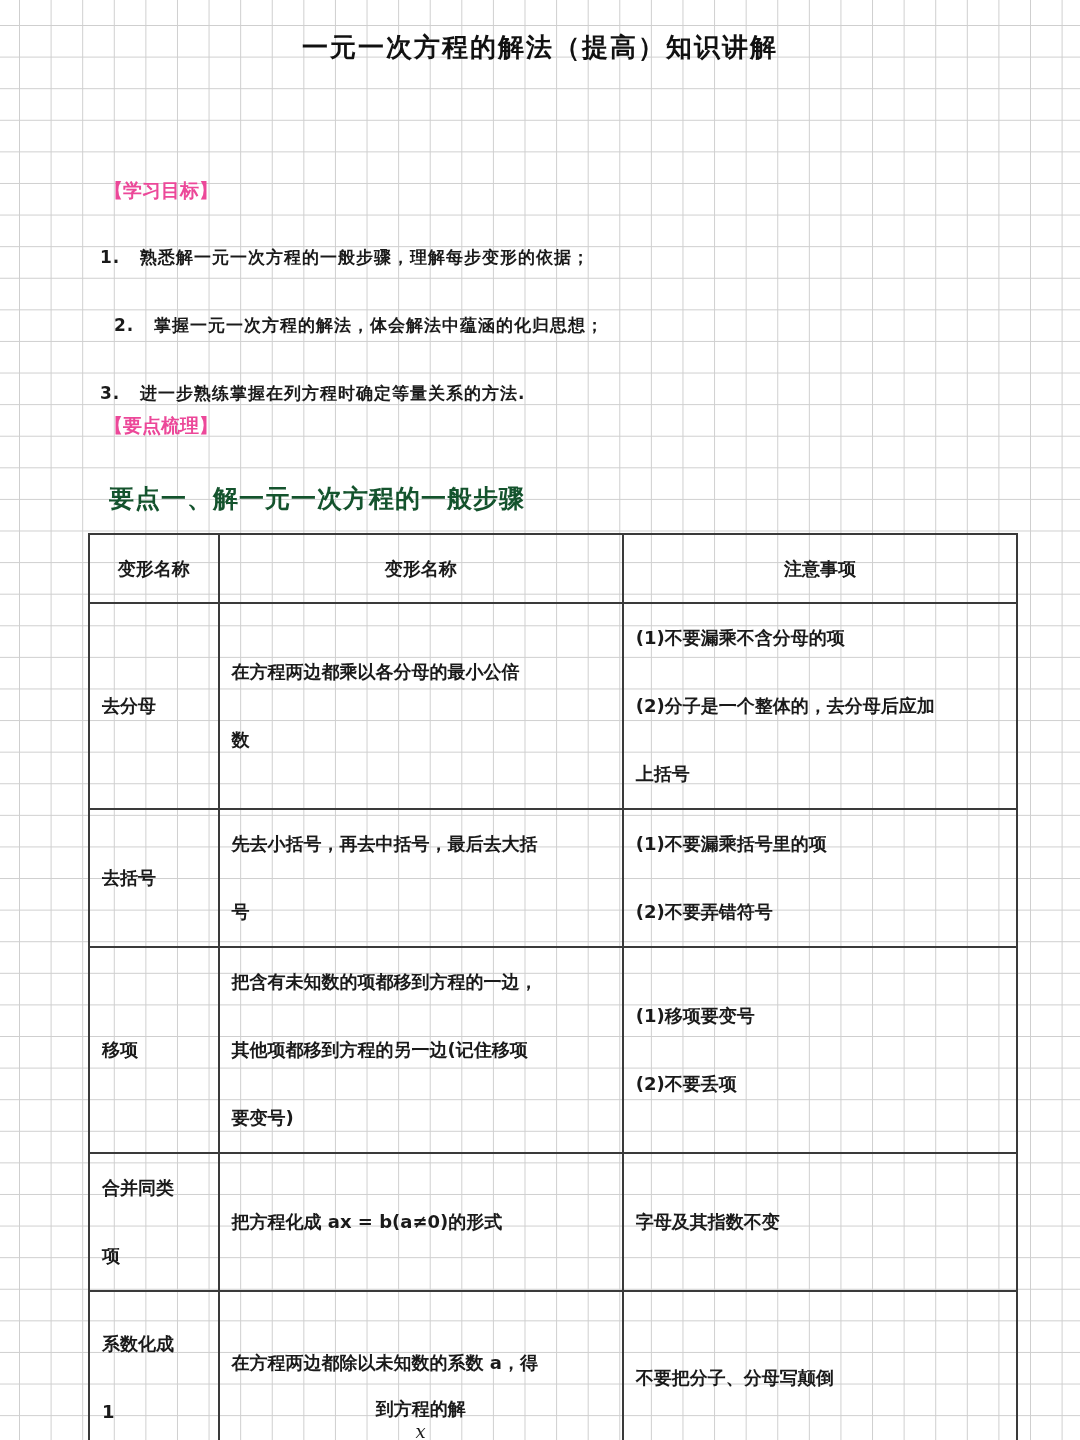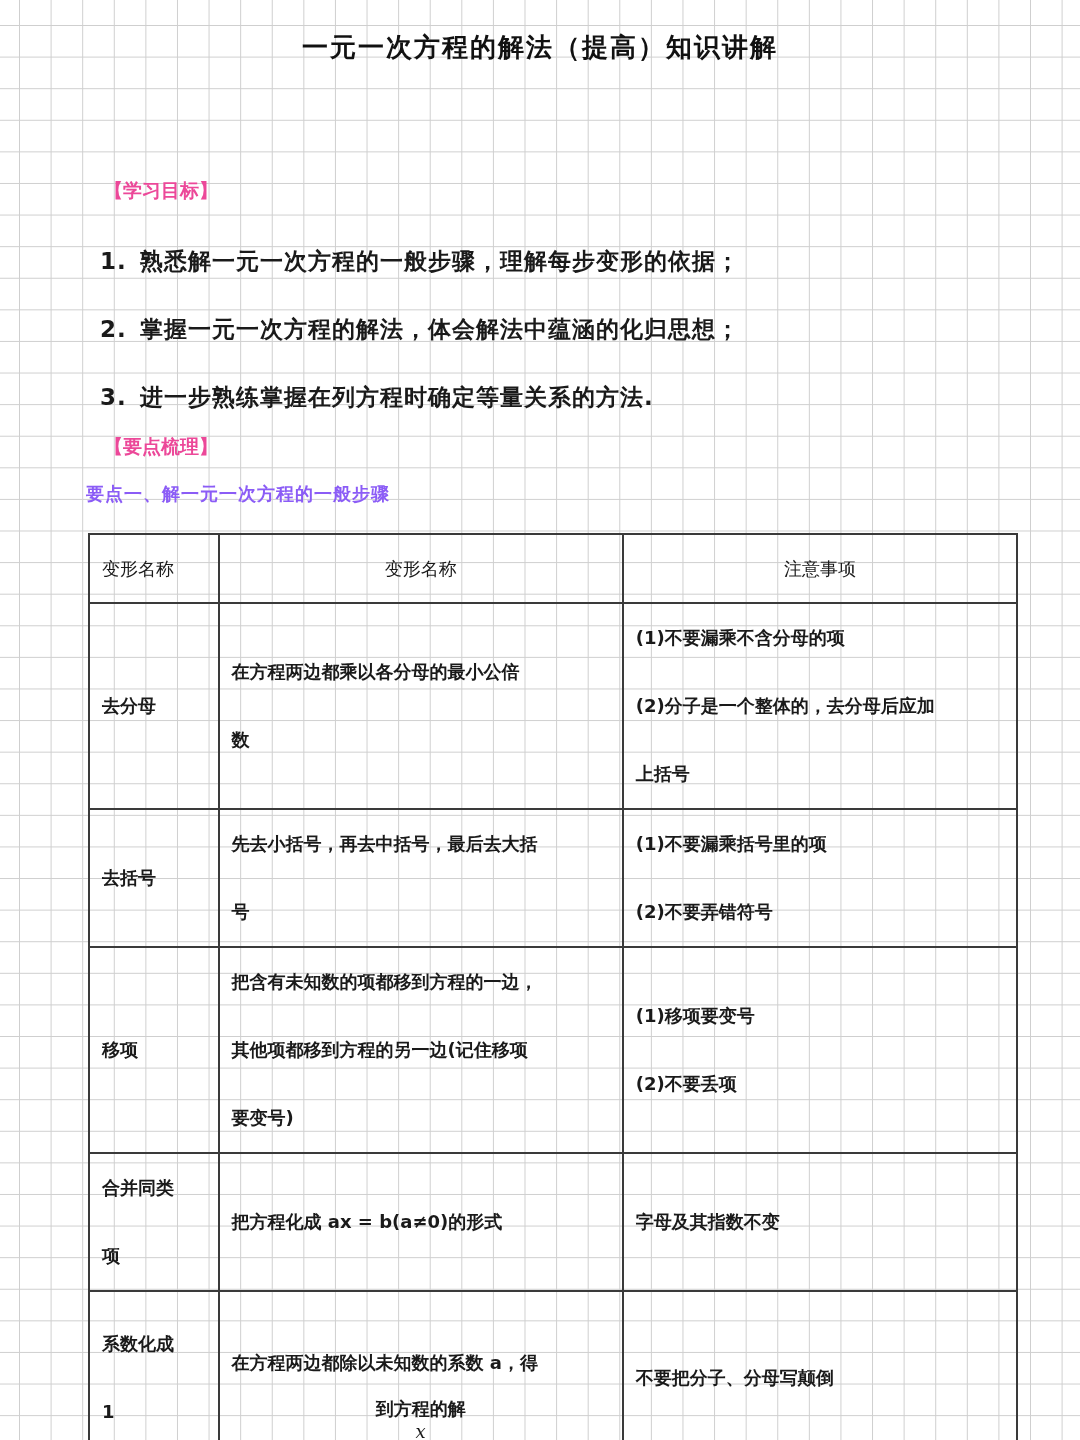--- a/index.html
+++ b/index.html
@@ -15,36 +15,36 @@
     color: #1a1a1a;
   }
   .title {
     position: absolute; top: 30px; left: 0; width: 1080px; text-align: center;
     font-size: 26px; font-weight: bold; letter-spacing: 2px; color: #111;
   }
   .section-tag {
     position: absolute; left: 104px; font-size: 19px; font-weight: bold; color: #ec4899;
   }
   .goal {
-    position: absolute; left: 100px; font-size: 23px; font-weight: bold; color: #1a1a1a; letter-spacing: 1px;
+    position: absolute; left: 100px; font-size: 17px; font-weight: bold; color: #1a1a1a; letter-spacing: 1px;
   }
   .goal .num { display: inline-block; width: 40px; }
   .point-title {
-    position: absolute; left: 86px; top: 482px; font-size: 18px; font-weight: bold; color: #8b5cf6; letter-spacing: 1px;
+    position: absolute; left: 109px; top: 482px; font-size: 25px; font-weight: bold; color: #14532d; letter-spacing: 1px;
   }
   table.steps {
     position: absolute; left: 88px; top: 533px; width: 930px;
     border-collapse: collapse; background: transparent;
   }
   table.steps td, table.steps th {
     border: 2px solid #3a3a3a;
     font-size: 18px; font-weight: bold; color: #1a1a1a;
     vertical-align: middle; padding: 0 12px;
   }
-  table.steps th { height: 67px; font-weight: normal; }
+  table.steps th { height: 67px; text-align: center; font-weight: bold; }
   .c1 { width: 104px; text-align: left; }
   .c2 { width: 380px; }
   .c3 { width: 370px; }
   .cell-lines { line-height: 68px; }
   .r1 td { height: 204px; }
   .r2 td { height: 135px; }
   .r3 td { height: 204px; }
   .r4 td { height: 135px; }
   .r5 td { height: 134px; }
   .frac { display: inline-flex; flex-direction: column; align-items: center; vertical-align: middle; font-family: "DejaVu Serif", serif; font-style: italic; font-weight: normal; line-height: 30px; margin: 0 2px; }
@@ -54,28 +54,28 @@
 </head>
 <body>
 
 <div class="title">一元一次方程的解法（提高）知识讲解</div>
 
 <div class="section-tag" style="top:178px;">【学习目标】</div>
 
 <div class="goal" style="top:246px;">
   <span class="num">1.</span><span>熟悉解一元一次方程的一般步骤，理解每步变形的依据；</span>
 </div>
-<div class="goal" style="top:314px;">
+<div class="goal" style="top:314px;margin-left:14px;">
   <span class="num">2.</span><span>掌握一元一次方程的解法，体会解法中蕴涵的化归思想；</span>
 </div>
 <div class="goal" style="top:382px;">
   <span class="num">3.</span><span>进一步熟练掌握在列方程时确定等量关系的方法.</span>
 </div>
 
-<div class="section-tag" style="top:434px;">【要点梳理】</div>
+<div class="section-tag" style="top:413px;">【要点梳理】</div>
 
 <div class="point-title">要点一、解一元一次方程的一般步骤</div>
 
 <table class="steps">
   <tbody>
       <tr>
     <th class="c1">变形名称</th>
     <th class="c2">变形名称</th>
     <th class="c3">注意事项</th>
   </tr>

